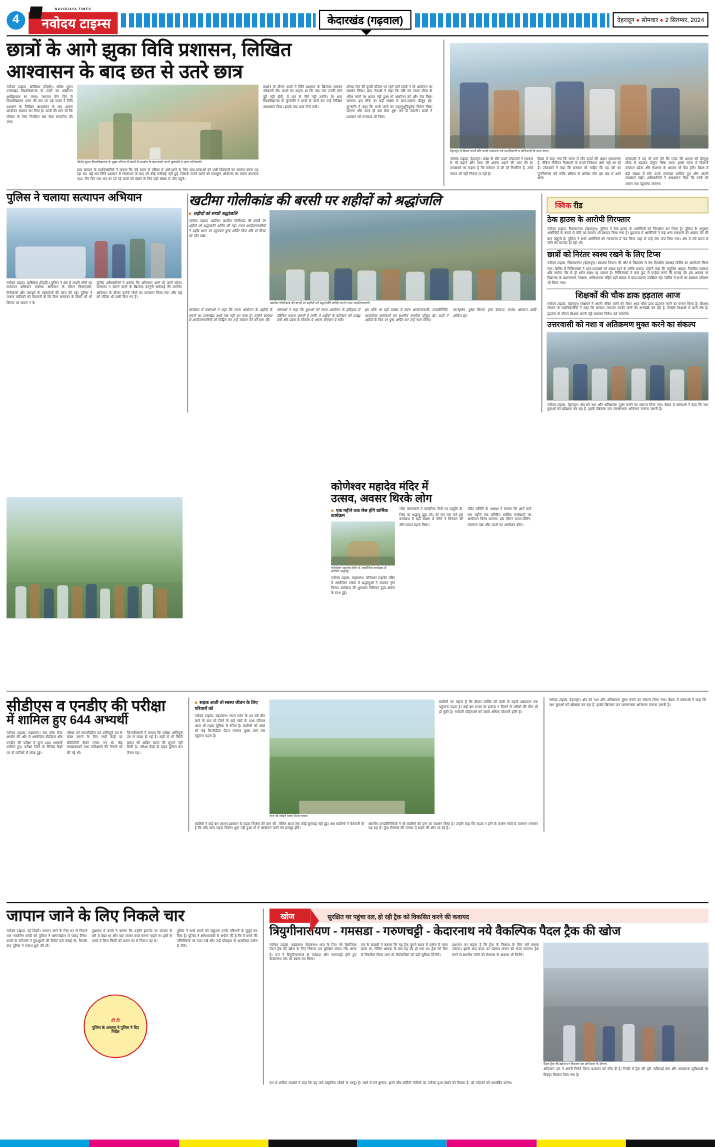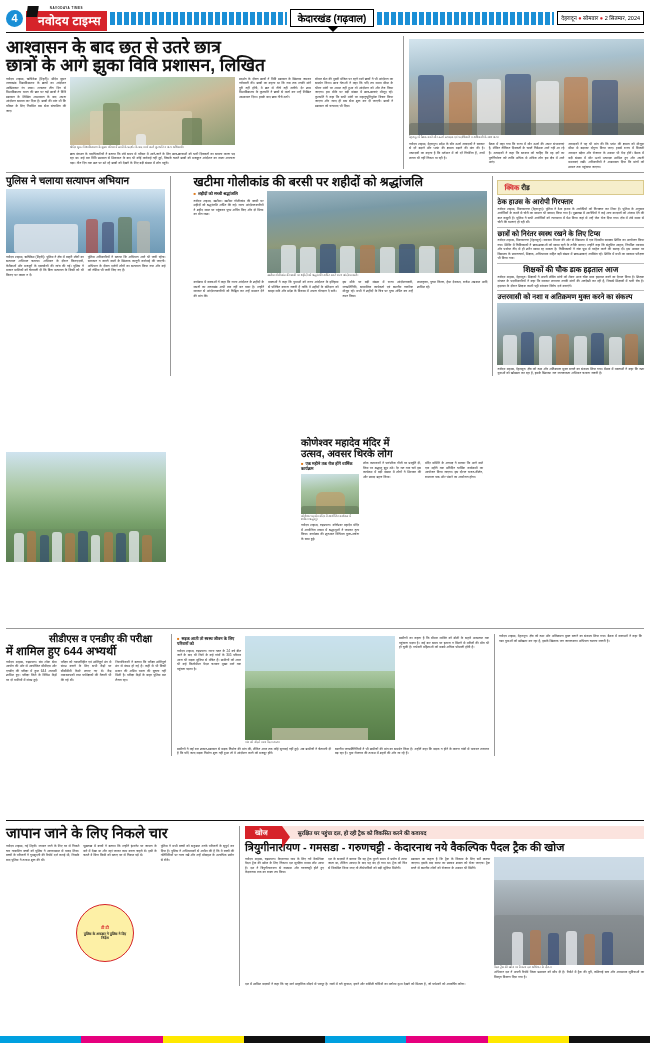--- a/index.html
+++ b/index.html
@@ -146,22 +146,22 @@
       <span class="dot">●</span>
       <span>2 सितम्बर, 2024</span>
     </div>
   </div>
 
   <div style="border-top:1.4px solid #111; margin-top:2px;"></div>
 
   <div style="display:flex; gap:5px; margin-top:3px;">
 
     <div style="width:392px;">
+      <div class="hl" style="font-size:17.5px;">छात्रों के आगे झुका विवि प्रशासन, लिखित</div>
       <div class="hl" style="font-size:17.5px; margin-top:2px;">आश्वासन के बाद छत से उतरे छात्र</div>
-      <div class="hl" style="font-size:17.5px;">छात्रों के आगे झुका विवि प्रशासन, लिखित</div>
 
       <div class="cols" style="margin-top:2px;">
         <div class="col" style="flex:0 0 60px;">
           <div class="body-text">नवोदय टाइम्स, ऋषिकेश (टिहरी)। श्रीदेव सुमन उत्तराखंड विश्वविद्यालय के छात्रों का आंदोलन आखिरकार रंग लाया। लगातार तीन दिन से विश्वविद्यालय भवन की छत पर चढ़े छात्रों ने विवि प्रशासन के लिखित आश्वासन के बाद अपना आंदोलन समाप्त कर दिया है। छात्रों की मांग थी कि परिसर के लिए नियमित बस सेवा संचालित की जाए।</div>
         </div>
         <div class="col" style="flex:0 0 165px;">
           <div class="photo ph-bldg" style="height:68px;">
             <div class="fig" style="left:12%; width:62%; height:50%; background:rgba(215,205,175,.8); border-radius:2px;"></div>
             <div class="fig" style="left:20%; width:10%; height:62%; background:rgba(120,140,95,.75);"></div>
             <div class="fig" style="left:68%; width:12%; height:40%; background:rgba(110,130,90,.8);"></div>
@@ -221,21 +221,21 @@
       <div class="cols" style="margin-top:2px;">
         <div class="col">
           <div class="body-text">नवोदय टाइम्स, ऋषिकेश (टिहरी)। पुलिस ने क्षेत्र में बाहरी लोगों का सत्यापन अभियान चलाया। अभियान के दौरान किराएदारों, फेरीवालों और मजदूरों के दस्तावेजों की जांच की गई। पुलिस ने मकान मालिकों को चेतावनी दी कि बिना सत्यापन के किसी को भी किराए पर कमरा न दें।</div>
         </div>
         <div class="col">
           <div class="body-text">पुलिस अधिकारियों ने बताया कि अभियान आगे भी जारी रहेगा। सत्यापन न कराने वालों के खिलाफ कानूनी कार्रवाई की जाएगी। अभियान के दौरान दर्जनों लोगों का सत्यापन किया गया और कई को नोटिस भी जारी किए गए हैं।</div>
         </div>
       </div>
     </div>
 
-    <div style="width:318px; border-left:.7px solid #999; padding-left:22px;">
+    <div style="width:318px; border-left:.7px solid #999; padding-left:0;font-style:italic;">
       <div class="hl" style="font-size:12.5px;">खटीमा गोलीकांड की बरसी पर शहीदों को श्रद्धांजलि</div>
       <div style="display:flex; gap:4px; margin-top:2px;">
         <div style="flex:0 0 70px;">
           <div class="bullet-hd">शहीदों को सच्ची श्रद्धांजलि</div>
           <div class="body-text" style="margin-top:2px;">नवोदय टाइम्स, खटीमा। खटीमा गोलीकांड की बरसी पर शहीदों को श्रद्धांजलि अर्पित की गई। राज्य आंदोलनकारियों ने शहीद स्थल पर पहुंचकर पुष्प अर्पित किए और दो मिनट का मौन रखा।</div>
         </div>
         <div style="flex:1;">
           <div class="photo ph-crowd" style="height:82px;">
             <div class="fig" style="left:0; width:100%; height:30%; background:rgba(120,150,160,.45);"></div>
             <div class="fig w" style="left:6%; width:7%; height:34%;"></div>
@@ -347,21 +347,21 @@
       <div class="fig o" style="left:85%; width:6%; height:25%;"></div>
     </div>
     <div class="cap">&nbsp;</div>
   </div>
 
   <div class="divider" style="position:absolute; left:6px; top:628px; width:638px;"></div>
 
   <div style="position:absolute; left:6px; top:634px; width:638px; display:flex; gap:5px;">
 
     <div style="width:160px;">
-      <div class="hl" style="font-size:10px;margin-left:43px;">सीडीएस व एनडीए की परीक्षा</div>
+      <div class="hl" style="font-size:14px;">सीडीएस व एनडीए की परीक्षा</div>
       <div class="hl" style="font-size:11.5px;">में शामिल हुए 644 अभ्यर्थी</div>
       <div class="cols" style="margin-top:3px;">
         <div class="col">
           <div class="body-text">नवोदय टाइम्स, रुद्रप्रयाग। संघ लोक सेवा आयोग की ओर से आयोजित सीडीएस और एनडीए की परीक्षा में कुल 644 अभ्यर्थी शामिल हुए। परीक्षा जिले के विभिन्न केंद्रों पर दो पालियों में संपन्न हुई।</div>
         </div>
         <div class="col">
           <div class="body-text">परीक्षा को नकलविहीन एवं शांतिपूर्ण ढंग से संपन्न कराने के लिए सभी केंद्रों पर सीसीटीवी कैमरे लगाए गए थे। केंद्र व्यवस्थापकों तथा पर्यवेक्षकों की तैनाती भी की गई थी।</div>
         </div>
         <div class="col">
           <div class="body-text">जिलाधिकारी ने बताया कि परीक्षा शांतिपूर्ण ढंग से संपन्न हो गई है। कहीं से भी किसी प्रकार की अप्रिय घटना की सूचना नहीं मिली है। परीक्षा केंद्रों के बाहर पुलिस बल तैनात रहा।</div>

